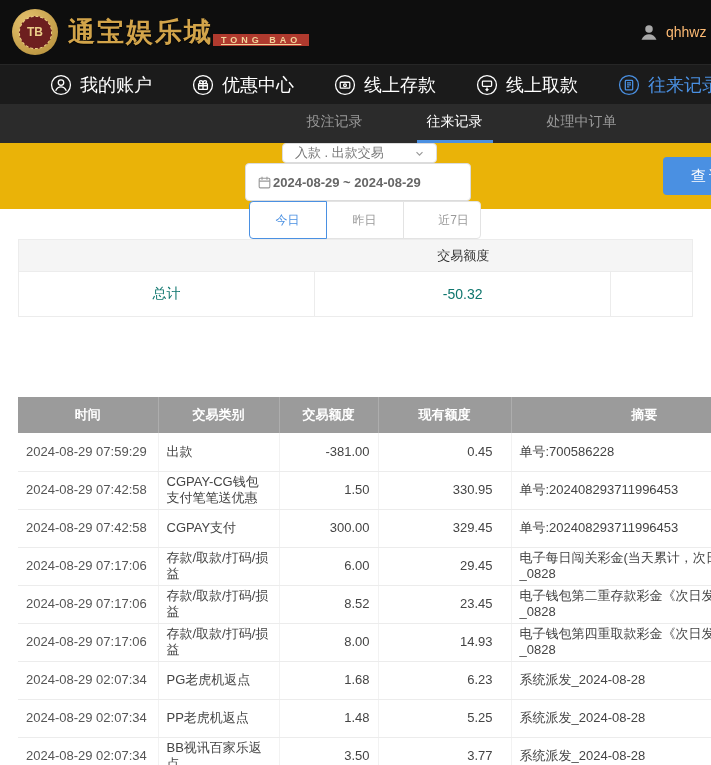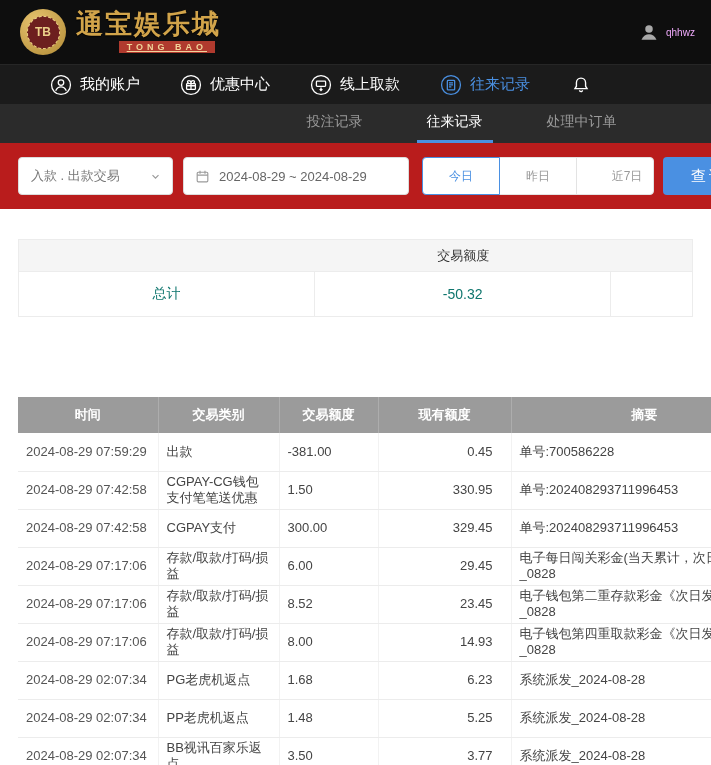--- a/index.html
+++ b/index.html
@@ -4,62 +4,62 @@
 <style>
   * { margin:0; padding:0; box-sizing:border-box; }
   html,body { background:#fff; }
   body {
     width:711px; height:765px; overflow:hidden;
     font-family:"Liberation Sans","DejaVu Sans",sans-serif;
   }
   .page { position:relative; width:711px; height:765px; overflow:hidden; background:#fff; }
 
   
-  .topbar { height:64px; background:#0e0e0e; display:flex; align-items:center; padding-left:20px; position:relative; }
+  .topbar { height:64px; background:#0e0e0e; display:flex; align-items:center; padding-left:12px; position:relative; }
   .logo { display:flex; align-items:center; gap:10px; cursor:pointer; }
   .coin { width:46px; height:46px; border-radius:50%;
           background:radial-gradient(circle at 35% 30%, #e8c470, #b08a35);
           display:flex; align-items:center; justify-content:center; }
   .coin-inner { width:33px; height:33px; border-radius:50%; background:#6d1f1f;
           border:1px dashed #ecd08a; color:#ecd08a; font-size:12px; font-weight:bold;
           display:flex; align-items:center; justify-content:center; }
-  .logo-text { display:flex; flex-direction:column; }
+  .logo-text { display:flex; flex-direction:row; }
   .logo-title { font-size:27px; font-weight:bold; color:#d2a44a; letter-spacing:2px;
           line-height:1; text-shadow:0 1px 1px #000; }
   .logo-badge { align-self:flex-end; margin:3px 6px 0 0; background:#b03a2e; color:#f0d49a;
           font-size:9px; font-weight:bold; letter-spacing:4px; padding:2px 8px 1px;
           border-radius:0; line-height:1;text-decoration:underline; }
   .user { position:absolute; left:638px; top:50%; transform:translateY(-50%);
           display:flex; align-items:center; gap:6px; white-space:nowrap; cursor:pointer; }
-  .user-name { color:#f0abfc; font-size:10px; }
+  .user-name { color:#fdba74; font-size:14px; }
 
   
   .mainnav { height:40px; background:#1b1b1b; border-top:1px solid #262626;
           display:flex; align-items:center; padding-left:30px; }
   .nav-item { display:flex; align-items:center; gap:8px; padding:0 20px; height:100%;
-          color:#fff; font-size:15px; cursor:pointer; white-space:nowrap;justify-content:center; }
+          color:#fff; font-size:18px; cursor:pointer; white-space:nowrap;justify-content:center; }
   .nav-item.active { color:#4a90e2; }
   .nav-icon { display:flex; align-items:center; }
 
   
   .subtabs { height:39px; background:#2b2b2b; display:flex; justify-content:center; }
   .subtabs-inner { display:flex; gap:44px; transform:translateX(106px); }
   .subtab { color:#9a9a9a; font-size:14px; display:flex; align-items:center;
           padding:0 10px; height:39px; border-bottom:3px solid transparent; cursor:pointer; white-space:nowrap; }
   .subtab.active { color:#fff; border-bottom-color:#4a90e2; }
 
   
-  .filterbar { height:66px; background:#b91c1c; display:flex; align-items:center;
-          padding-left:18px; position:relative; }
+  .filterbar { height:66px; background:#eab308; display:flex; align-items:center;
+          padding-left:18px; position:relative;flex-direction:column; }
   .fselect { width:155px; height:38px; background:#fff; border:1px solid #dcdcdc; border-radius:4px;
           display:flex; align-items:center; justify-content:space-between;
           padding:0 10px 0 12px; color:#777; font-size:13px; cursor:pointer; margin-right:10px; }
   .fdate { width:226px; height:38px; background:#fff; border:1px solid #dcdcdc; border-radius:4px;
-          display:flex; align-items:center; gap:8px; padding:16px 10px;
-          color:#666; font-size:13px; cursor:pointer; margin-right:13px; }
+          display:flex; align-items:center; gap:0; padding:16px 10px;
+          color:#666; font-size:13px; cursor:pointer; margin-right:13px;font-weight:bold; }
   .quick { display:flex; }
   .qbtn { width:78px; height:38px; background:#fff; border:1px solid #e3e3e3; color:#999;
           font-size:12px; display:flex; align-items:center; justify-content:center;
           cursor:pointer; margin-left:-1px; }
   .qbtn:first-child { border-radius:4px 0 0 4px; margin-left:0; }
   .qbtn:last-child { border-radius:0 4px 4px 0;padding-left:24px; }
   .qbtn.active { border-color:#4a90e2; color:#4a90e2; position:relative; z-index:1; }
   .search { position:absolute; left:663px; top:14px; width:92px; height:38px;
           background:#4a90e2; color:#fff; font-size:15px; letter-spacing:3px;
           border:none; border-radius:4px; cursor:pointer; font-family:inherit; }
@@ -76,21 +76,21 @@
 
   
   .records { margin:80px 0 0 18px; border-collapse:collapse; table-layout:fixed; width:759px; }
   .records th { background:#9b9b9b; color:#fff; font-size:13px; font-weight:bold;
           height:36px; border-right:1px solid rgba(255,255,255,0.18); }
   .records th:last-child { border-right:none; }
   .records td { height:38px; padding:2px 8px; font-size:13px; color:#444;
           border-bottom:1px solid #ececec; border-right:1px solid #f2f2f2;
           vertical-align:middle; line-height:16px; }
   td.c-time { color:#555; white-space:nowrap; }
-  td.c-amount { }
+  td.c-amount { text-align:right; }
   td.c-balance { text-align:right; padding-right:18px; }
   td.c-summary { white-space:pre-line; }
 </style>
 </head>
 <body>
 
 <div class="page">
 
   <header class="topbar">
     <div class="logo">
@@ -126,20 +126,30 @@
       </div>
       <div class="nav-item">
         <span class="nav-icon">
           <svg viewBox="0 0 24 24" width="22" height="22" fill="none" stroke="currentColor" stroke-width="1.4">
             <circle cx="12" cy="12" r="10.3"></circle>
             <rect x="7.2" y="10.4" width="9.6" height="6.4" rx="0.8"></rect>
             <path d="M12 10.4v6.4M7.2 12.8h9.6M9.6 10.2c-1.8-.4-2-2.9.1-2.9 1.3 0 2.3 1.3 2.3 2.9 0-1.6 1-2.9 2.3-2.9 2.1 0 1.9 2.5.1 2.9"></path>
           </svg>
         </span>
         <span>优惠中心</span>
+      </div>
+      <div class="nav-item">
+        <span class="nav-icon">
+          <svg viewBox="0 0 24 24" width="22" height="22" fill="none" stroke="currentColor" stroke-width="1.4">
+            <circle cx="12" cy="12" r="10.3"></circle>
+            <rect x="6.8" y="9" width="10.4" height="6.4" rx="0.8"></rect>
+            <circle cx="12" cy="12.2" r="1.5"></circle>
+          </svg>
+        </span>
+        <span>线上存款</span>
       </div>
       <div class="nav-item">
         <span class="nav-icon">
           <svg viewBox="0 0 24 24" width="22" height="22" fill="none" stroke="currentColor" stroke-width="1.4">
             <circle cx="12" cy="12" r="10.3"></circle>
             <rect x="7" y="7.8" width="10" height="5.6" rx="0.8"></rect>
             <path d="M12 14.6v3.2M10.5 16.5l1.5 1.6 1.5-1.6"></path>
           </svg>
         </span>
         <span>线上取款</span>

